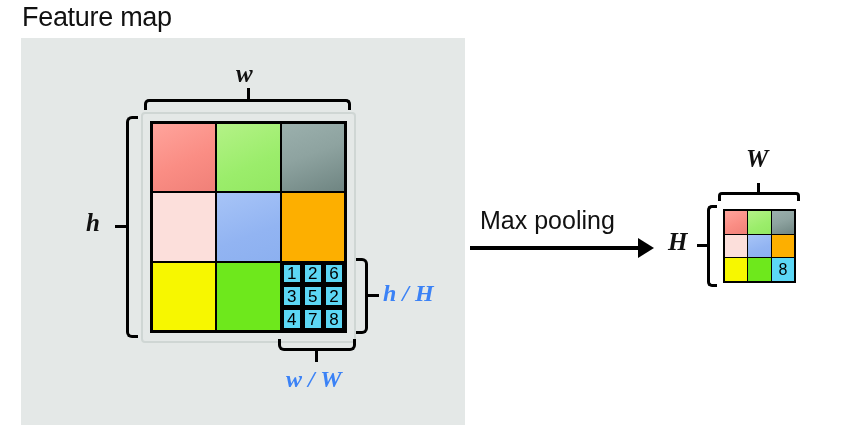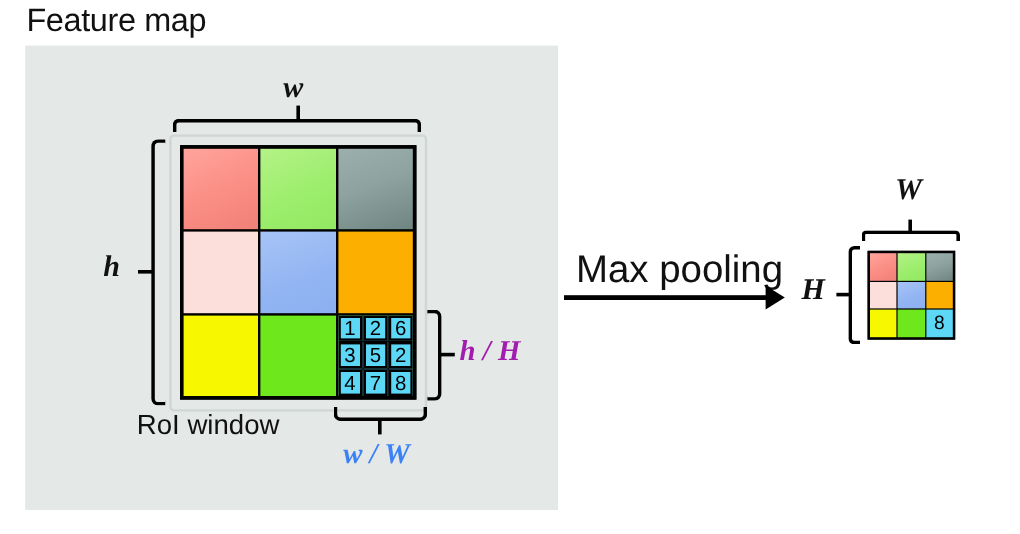--- a/index.html
+++ b/index.html
@@ -156,21 +156,21 @@
     border-radius: 0 6px 6px 0;
     box-sizing: border-box;
   }
   .brk-hH-tick {
     position: absolute;
     left: 367px; top: 294px; width: 12px; height: 3px;
     background: #000000;
   }
   .lbl-hH {
     position: absolute; left: 383px; top: 280px;
-    font-size: 24px; font-style: italic; color: #a21caf;
+    font-size: 24px; font-style: italic; color: #3b82f6;
     font-family: "Liberation Serif", serif; font-weight: 700;
     white-space: nowrap;
   }
 
   
   .brk-wW {
     left: 278px; top: 339px; width: 78px; height: 12px;
     border: 3px solid #000000;
     border-top: none;
     border-radius: 0 0 6px 6px;
@@ -184,21 +184,21 @@
   .lbl-wW {
     position: absolute; left: 286px; top: 366px;
     font-size: 24px; font-style: italic; color: #3b82f6;
     font-family: "Liberation Serif", serif; font-weight: 700;
     white-space: nowrap;
   }
 
   
   .lbl-maxpool {
     position: absolute; left: 480px; top: 206px;
-    font-size: 32px; color: #111111; white-space: nowrap;
+    font-size: 25px; color: #111111; white-space: nowrap;
   }
   .arrow-line {
     position: absolute; left: 470px; top: 246px;
     width: 176px; height: 4px; background: #000000;
   }
   .arrow-head {
     position: absolute; left: 638px; top: 238px;
     width: 0; height: 0;
     border-left: 16px solid #000000;
     border-top: 10px solid transparent;
@@ -298,21 +298,20 @@
         <div class="subcell">3</div>
         <div class="subcell">5</div>
         <div class="subcell">2</div>
         <div class="subcell">4</div>
         <div class="subcell">7</div>
         <div class="subcell">8</div>
       </div>
     </div>
   </div>
 
-  <div class="lbl-roi">RoI window</div>
 
   <div class="brk brk-hH"></div>
   <div class="brk-hH-tick"></div>
   <div class="lbl-hH">h / H</div>
 
   <div class="brk brk-wW"></div>
   <div class="brk-wW-tick"></div>
   <div class="lbl-wW">w / W</div>
 
   <div class="lbl-maxpool">Max pooling</div>

